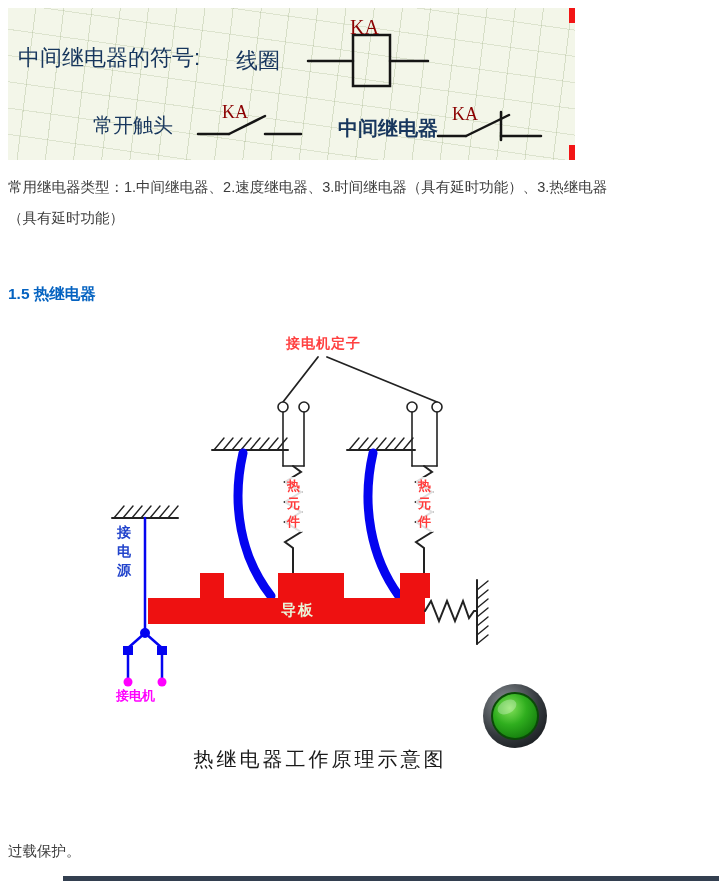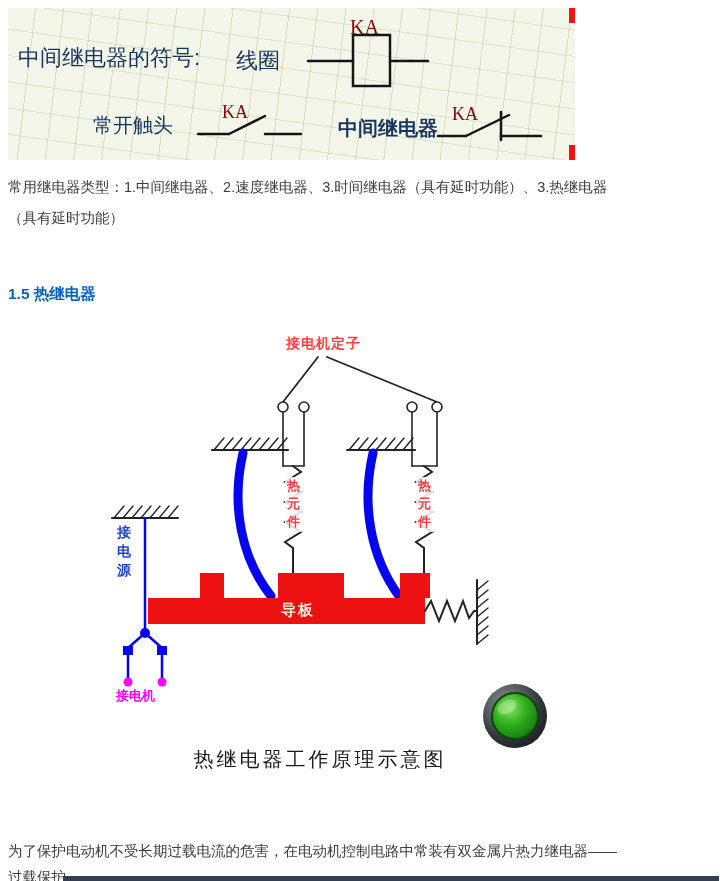--- a/index.html
+++ b/index.html
@@ -241,19 +241,18 @@
     <div class="dlabel lbl-stator">接电机定子</div>
     <div class="dlabel lbl-heat left">热元件</div>
     <div class="dlabel lbl-heat right">热元件</div>
     <div class="dlabel lbl-power">接电源</div>
     <div class="dlabel lbl-motor">接电机</div>
     <div class="dlabel lbl-plate">导板</div>
     <div class="diagram-caption">热继电器工作原理示意图</div>
   </div>
 
   <div class="closing">
-    <div>为了保护电动机不受长期过载电流的危害，在电动机控制电路中常装有双金属片热力继电器——</div>
     <div>过载保护。</div>
   </div>
 
   <div class="table-strip"></div>
 
 </div>
 
 </body></html>

